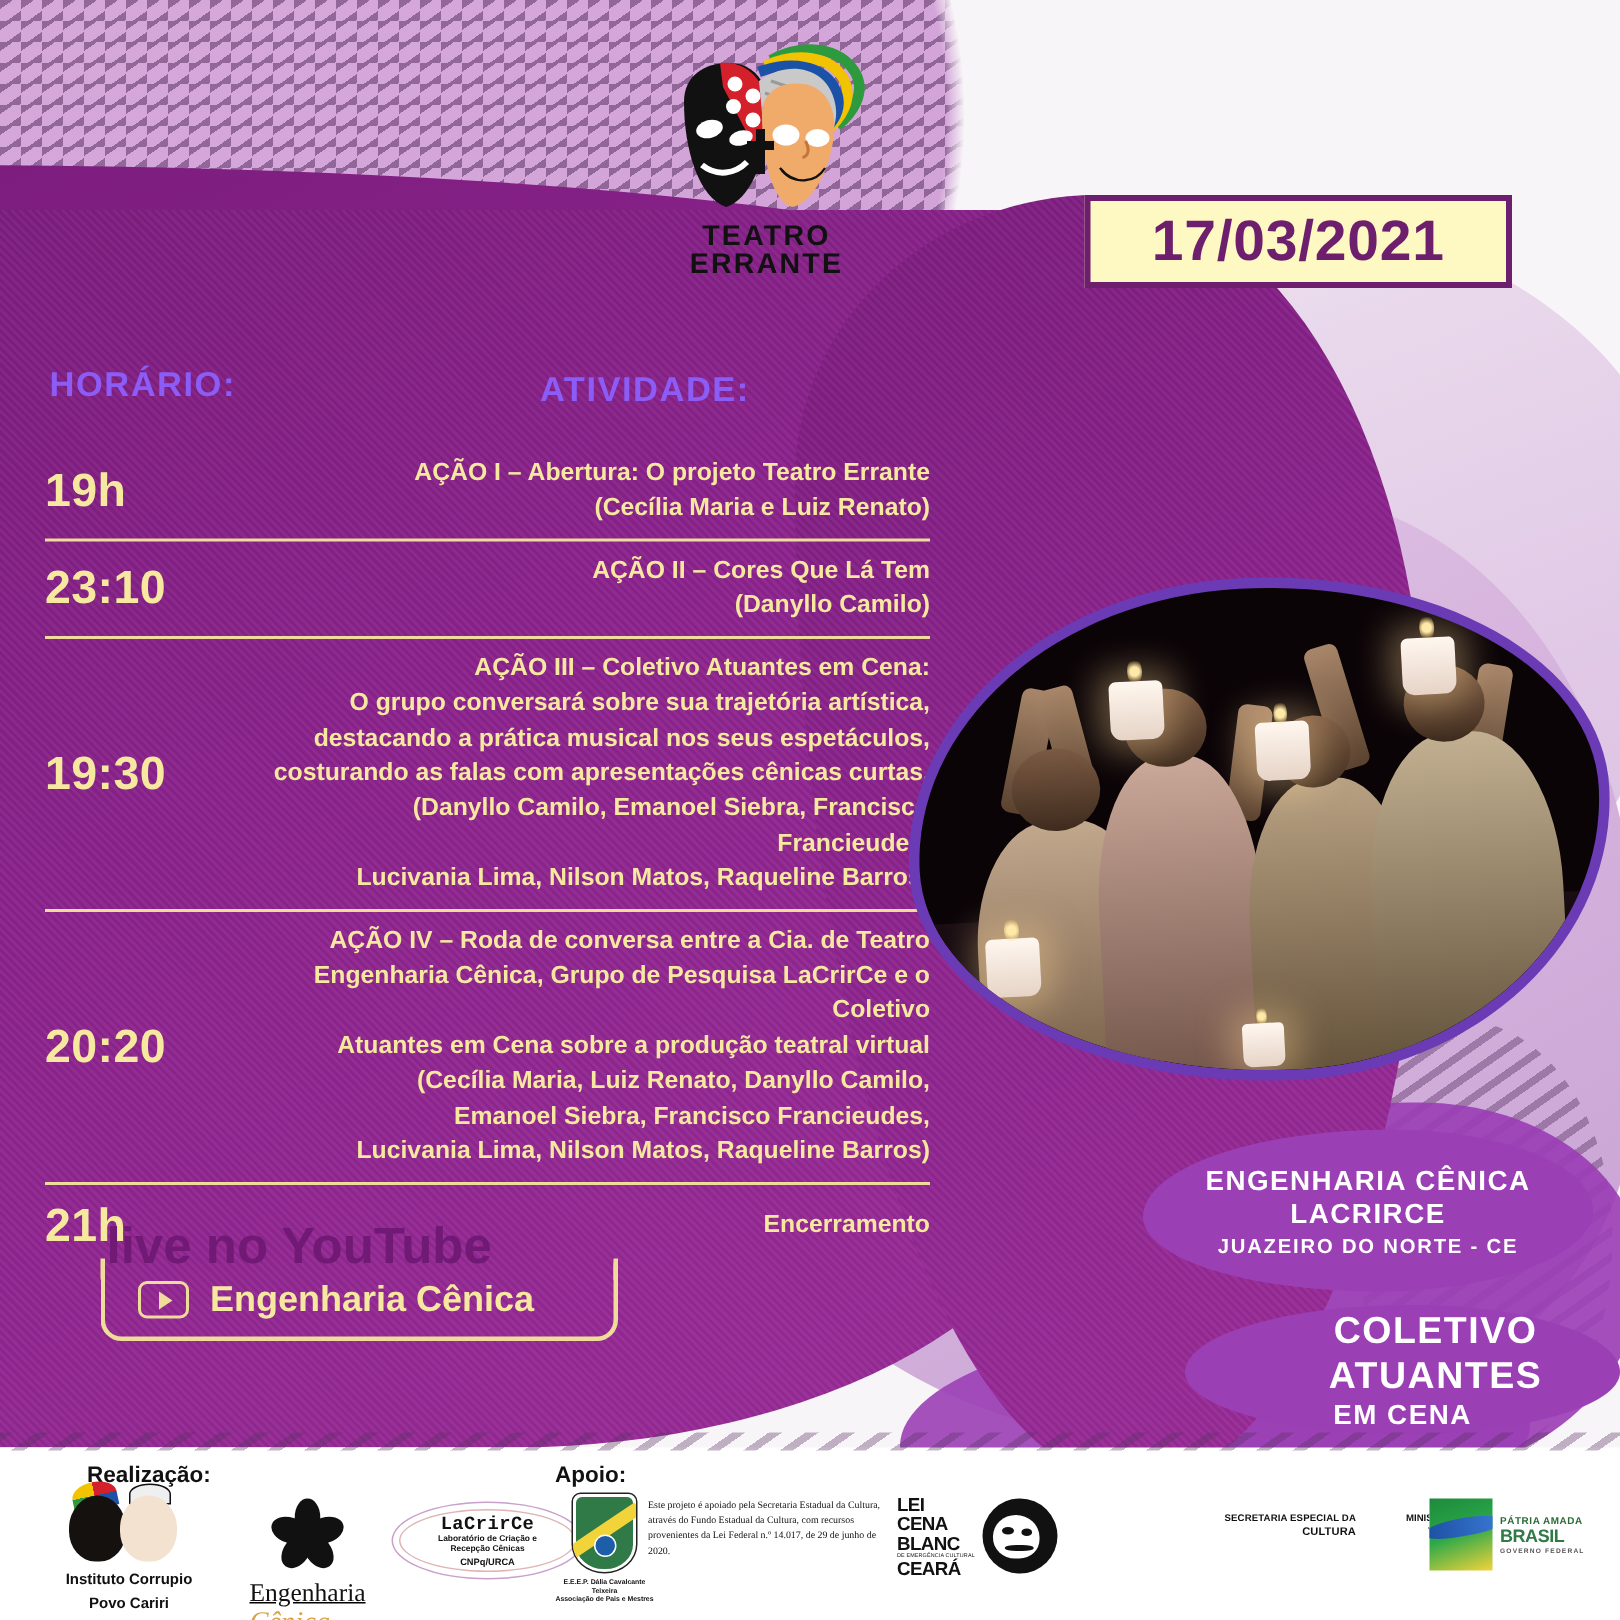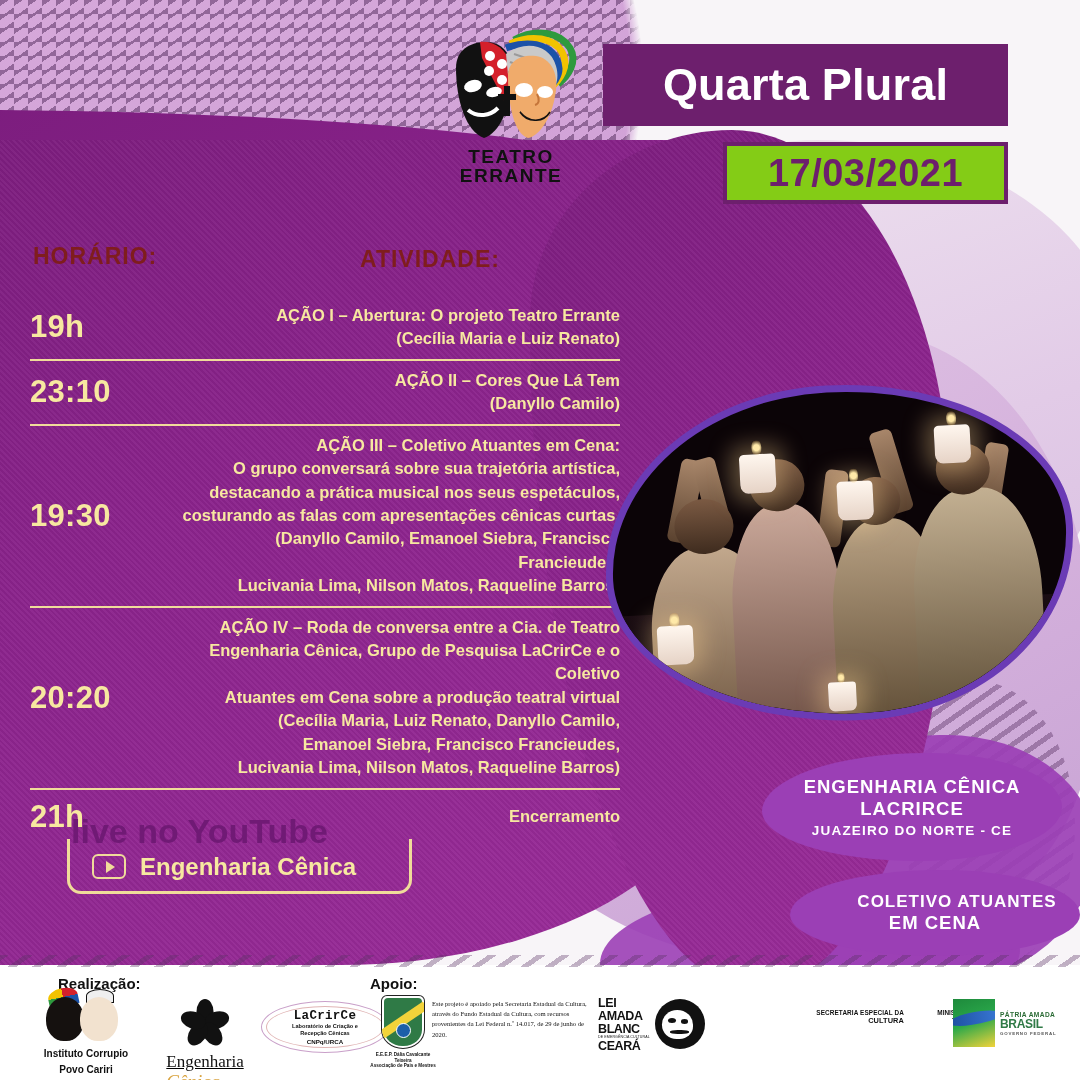--- a/index.html
+++ b/index.html
@@ -114,32 +114,32 @@
     background:#6d1f6d;
     display:flex; align-items:center; justify-content:center;
   }
   .title-box .t {
     color:#ffffff;
     font-size:45px; font-weight:700; letter-spacing:.2px;
     font-family:"Liberation Sans", sans-serif;
     white-space:nowrap;
   }
   .date-box {
-    position:absolute; left:723px; top:142px;
+    position:absolute; left:723px; top:130px;
     width:285px; height:62px;
-    background:#84cc16; border:4px solid #6d1f6d;
+    background:#fef9c3; border:4px solid #6d1f6d;
     display:flex; align-items:center; justify-content:center;
   }
   .date-box .d {
     color:#6d1f6d; font-size:38px; font-weight:700; letter-spacing:.5px;
     white-space:nowrap;
   }
 
   
-  .col-head { position:absolute; color:#7f1d1d; font-size:23px; font-weight:700; letter-spacing:1px; }
+  .col-head { position:absolute; color:#8b5cf6; font-size:23px; font-weight:700; letter-spacing:1px; }
   #head-horario  { left:33px;  top:243px; }
   #head-atividade{ left:360px; top:246px; }
 
   .sched { position:absolute; left:30px; top:296px; width:590px; }
   .row {
     display:flex; align-items:center;
     min-height:54px;
     padding:8px 0;
   }
   .row .time {
@@ -258,21 +258,21 @@
     left:762px; top:753px; width:300px; height:108px;
     border-radius:55% 45% 48% 52% / 54% 50% 50% 46%;
   }
   #bubble-eng .l1 { font-size:18.5px; line-height:1.18; }
   #bubble-eng .l2 { font-size:18.5px; line-height:1.18; }
   #bubble-eng .l3 { font-size:13.5px; margin-top:3px; letter-spacing:1.2px; }
   #bubble-col {
     left:790px; top:870px; width:290px; height:86px;
     border-radius:52% 48% 50% 50% / 52% 52% 48% 48%;
   }
-  #bubble-col .l1 { font-size:17px; line-height:1.2;margin-left:44px; }
+  #bubble-col .l1 { font-size:25px; line-height:1.2;margin-left:44px; }
   #bubble-col .l2 { font-size:18.5px; line-height:1.2; }
 
   
   .footer {
     position:absolute; left:0; bottom:0; width:1080px; height:115px;
     background:#ffffff;
   }
   .footer .lbl {
     position:absolute; font-size:15px; font-weight:700; color:#111;
   }
@@ -435,23 +435,20 @@
       <path d="M97 70 C100 76,99 80,95 81" stroke="#c4753a" stroke-width="2" fill="none"></path>
 
       <rect x="64" y="62" width="6" height="30" fill="#111111"></rect>
       <rect x="58" y="70" width="18" height="6" fill="#111111"></rect>
 
       <text x="71" y="139" text-anchor="middle" font-family="Liberation Sans, sans-serif" font-size="19" font-weight="700" fill="#111111" letter-spacing="1.5">TEATRO</text>
       <text x="71" y="158" text-anchor="middle" font-family="Liberation Sans, sans-serif" font-size="19" font-weight="700" fill="#111111" letter-spacing="1.5">ERRANTE</text>
     </svg>
   </div>
 
-  <div class="title-box">
-    <span class="t">Quarta Plural</span>
-  </div>
   <div class="date-box">
     <span class="d">17/03/2021</span>
   </div>
 
   <div class="col-head" id="head-horario">HORÁRIO:</div>
   <div class="col-head" id="head-atividade">ATIVIDADE:</div>
 
   <div class="sched">
 
     <div class="row">
@@ -591,21 +588,21 @@
         <div class="cap" style="white-space:pre-line; font-size:4.6px">E.E.E.P. Dália Cavalcante Teixeira
 Associação de Pais e Mestres</div>
       </div>
 
       <div id="lg-supporttext">
         <p>Este projeto é apoiado pela Secretaria Estadual da Cultura, através do Fundo Estadual da Cultura, com recursos provenientes da Lei Federal n.º 14.017, de 29 de junho de 2020.</p>
       </div>
 
       <div class="lg aldir" id="lg-aldir">
         <b>LEI</b>
-        <b>AMADA</b>
+        <b>CENA</b>
         <b>BLANC</b>
         <span class="sub">DE EMERGÊNCIA CULTURAL</span>
         <b>CEARÁ</b>
       </div>
 
       <div class="lg" id="lg-face">
         <div class="face">
           <div class="w1"></div>
             <div class="w2"></div>
             <div class="w3"></div>

